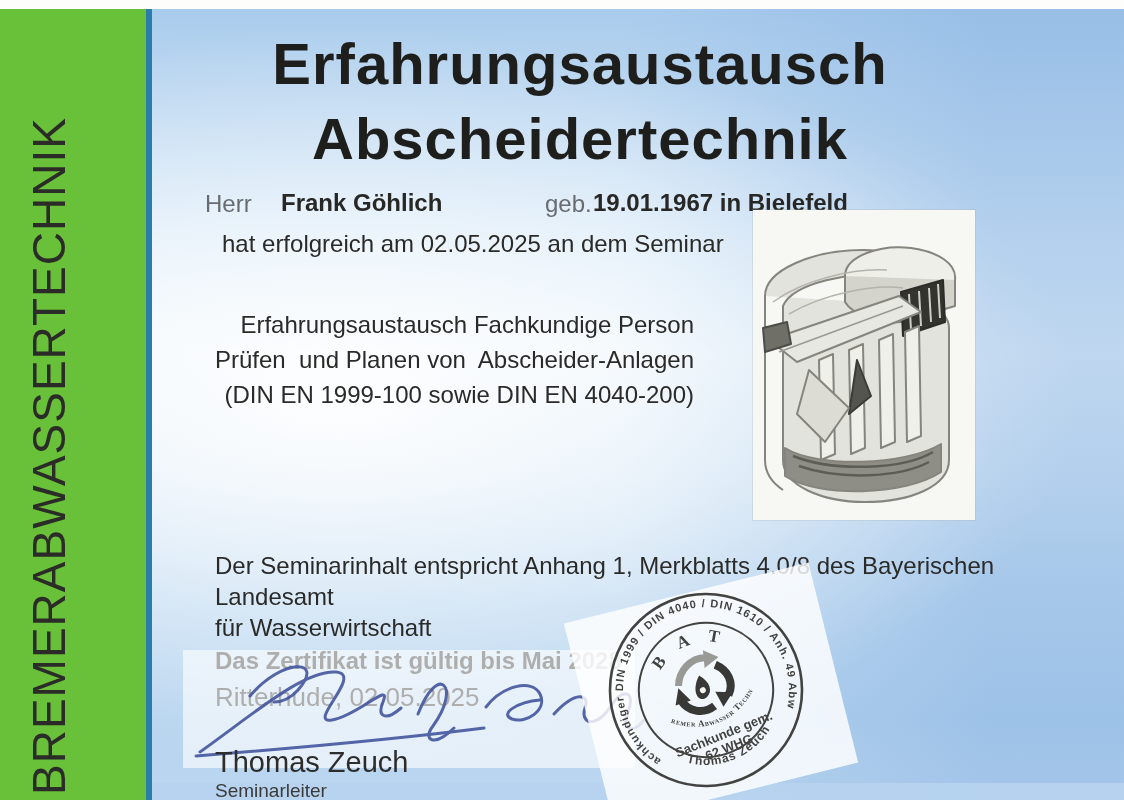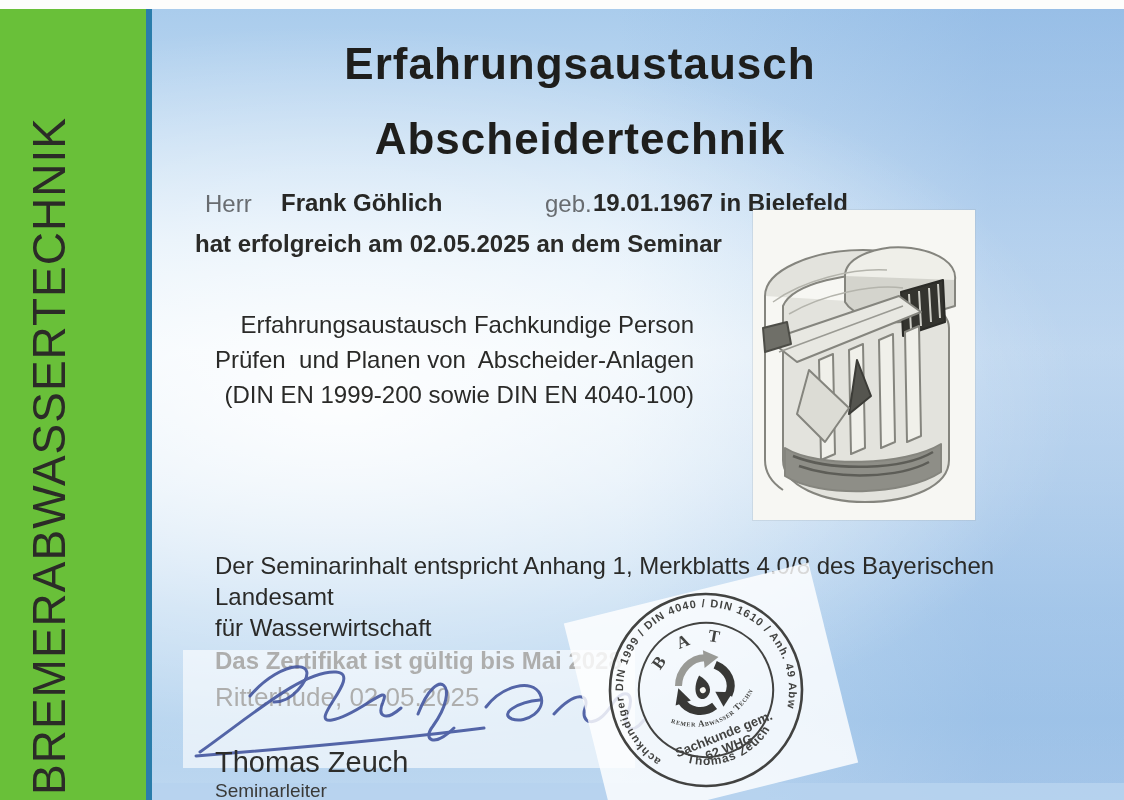--- a/index.html
+++ b/index.html
@@ -14,21 +14,21 @@
   .text{white-space:pre-wrap;}
   .scan-top{position:absolute;left:0;top:0;width:1124px;height:9px;background:#fdfdfc;}
   .green-bar{position:absolute;left:0;top:9px;width:146px;height:791px;background:#69c039;}
   .teal-line{position:absolute;left:146px;top:9px;width:6px;height:791px;background:#2a7dab;}
   .brand-vert{
     position:absolute; left:22px; top:795px; width:742px;
     transform:rotate(-90deg); transform-origin:left top;
     font-size:46px; letter-spacing:1px; color:#2b2b27; font-weight:400;
   }
   .title{position:absolute; left:160px; top:26px; width:840px; text-align:center;
-    font-weight:700; font-size:44px; line-height:75px; color:#1e1e1c; letter-spacing:1px;}
+    font-weight:700; font-size:58px; line-height:75px; color:#1e1e1c; letter-spacing:1px;}
   .row{position:absolute; font-size:24px;}
   .gray{color:#686c70;}
   .bold{font-weight:700; color:#272725;}
   .body-text{position:absolute; font-size:24px; color:#2a2a28;}
   .seminar{line-height:35px;text-align:right;}
   .note{line-height:31px;}
   .validity{font-weight:700; margin-top:2px;}
   .place-date{position:absolute; left:215px; top:682px; font-size:26px; color:#2a2a28;}
   .signer-name{position:absolute; left:215px; top:746px; font-size:29px; color:#2d2d2b;}
   .signer-role{position:absolute; left:215px; top:780px; font-size:19px; color:#3a3a38;}
@@ -57,26 +57,26 @@
   <div class="title">
     <div class="text">Erfahrungsaustausch</div>
     <div class="text">Abscheidertechnik</div>
   </div>
 
   <div class="row gray text" style="left:205px; top:190px;">Herr</div>
   <div class="row bold text" style="left:281px; top:189px;">Frank Göhlich</div>
   <div class="row gray text" style="left:545px; top:190px;">geb.</div>
   <div class="row bold text" style="left:593px; top:189px;">19.01.1967 in Bielefeld</div>
 
-  <div class="body-text text" style="left:195px; top:230px;font-weight:bold;">hat erfolgreich am 02.05.2025 an dem Seminar</div>
+  <div class="body-text text" style="left:222px; top:230px;">hat erfolgreich am 02.05.2025 an dem Seminar</div>
 
   <div class="body-text seminar" style="left:215px; top:307px;">
     <div class="text">Erfahrungsaustausch Fachkundige Person</div>
     <div class="text">Prüfen  und Planen von  Abscheider-Anlagen</div>
-    <div class="text">(DIN EN 1999-200 sowie DIN EN 4040-100)</div>
+    <div class="text">(DIN EN 1999-100 sowie DIN EN 4040-200)</div>
   </div>
 
   <div class="sketch-box">
     <svg width="222" height="310" viewBox="0 0 222 310">
       <g stroke="#85857e" stroke-width="2" fill="none" stroke-linejoin="round">
 
         <path d="M12,86 C12,60 60,40 110,40 C120,40 128,41 136,43 L136,64 C100,62 40,72 30,96 L30,250 C30,276 70,292 112,292 C158,292 196,276 196,250 L196,118 C196,108 188,100 178,96" fill="#e3e3dd"></path>
         <path d="M12,86 L12,250 C12,262 18,272 30,280" fill="none"></path>
 
         <path d="M92,66 C92,46 128,34 158,38 C186,42 204,54 202,70 C200,86 170,96 142,94 C112,92 92,82 92,66 Z" fill="#efefe9"></path>

